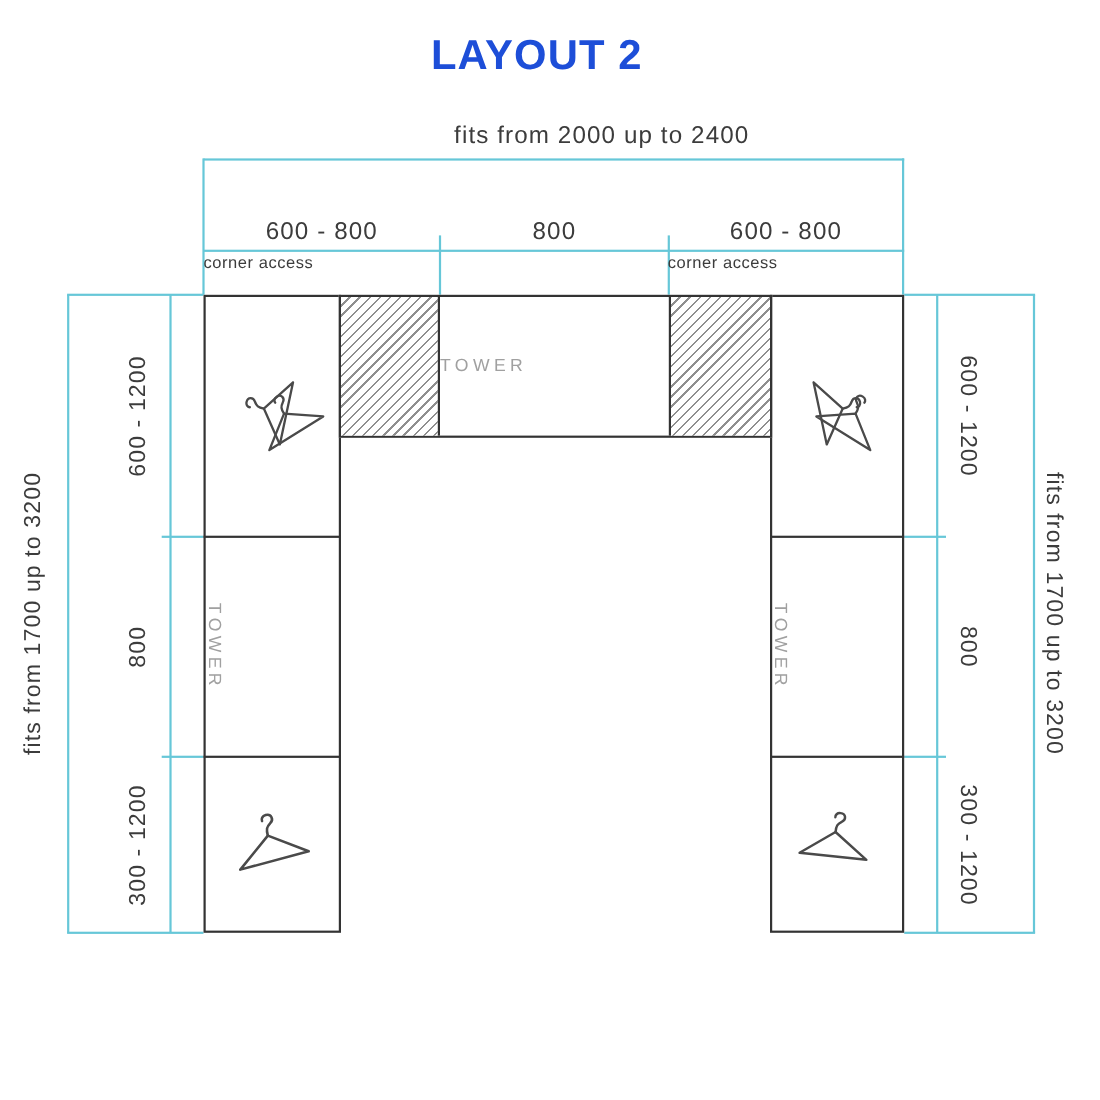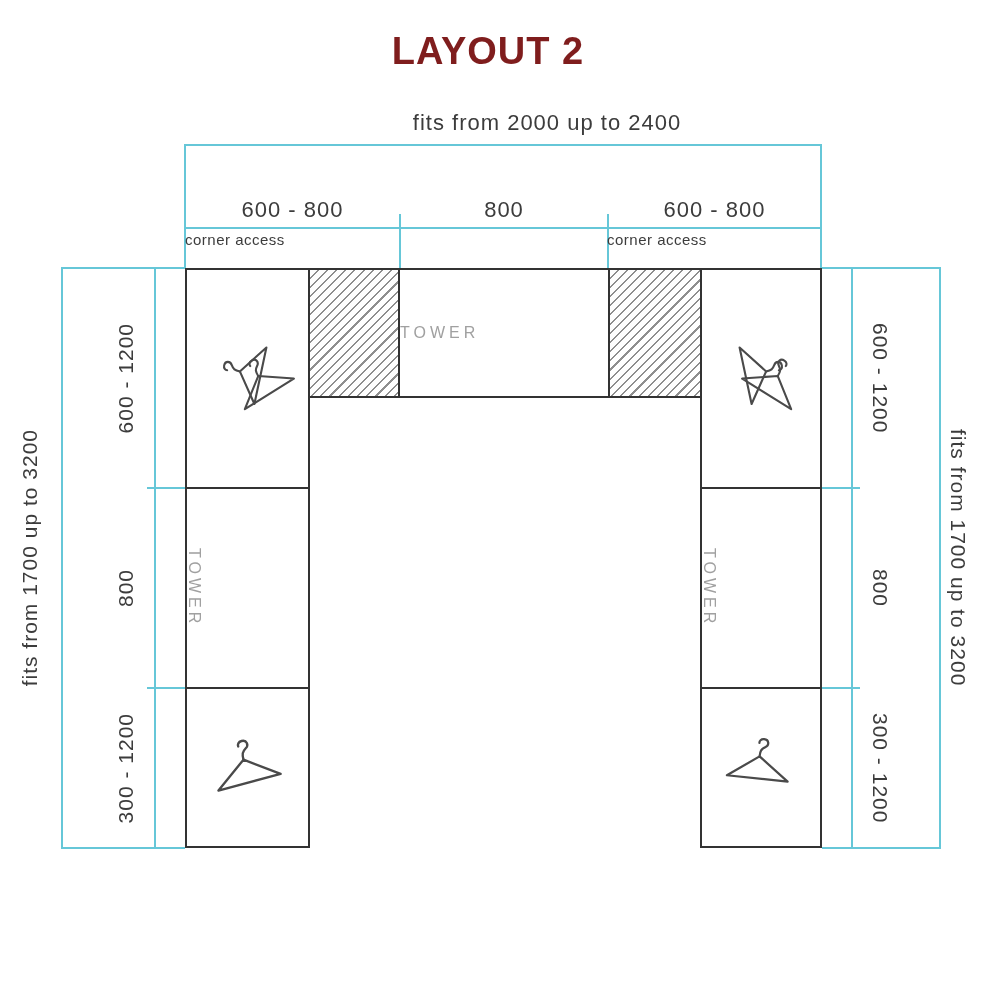--- a/index.html
+++ b/index.html
@@ -12,21 +12,21 @@
   *{box-sizing:border-box;}
   html,body{margin:0;padding:0;background:#ffffff;}
   .canvas{
     position:relative;width:1000px;height:1000px;background:#ffffff;
     font-family:"Liberation Sans",sans-serif;color:var(--text);overflow:hidden;
   }
   .abs{position:absolute;}
   
   .title{
     top:30px;left:0;width:976px;text-align:center;
-    font-size:38px;font-weight:bold;letter-spacing:1px;color:#7f1d1d;
+    font-size:38px;font-weight:bold;letter-spacing:1px;color:#1d4ed8;
   }
   .dim-text{font-size:22px;letter-spacing:1px;color:var(--text);text-align:center;}
   .small-text{font-size:15px;letter-spacing:.5px;color:var(--text);text-align:left;}
   .tower{color:var(--tower-text);font-size:16px;letter-spacing:4px;}
   
   .vflex{display:flex;align-items:center;justify-content:flex-start;}
   .vtext{writing-mode:vertical-rl;}
   .vtext-up{writing-mode:vertical-rl;transform:rotate(180deg);}
   
   .dline{background:var(--dimension);}

